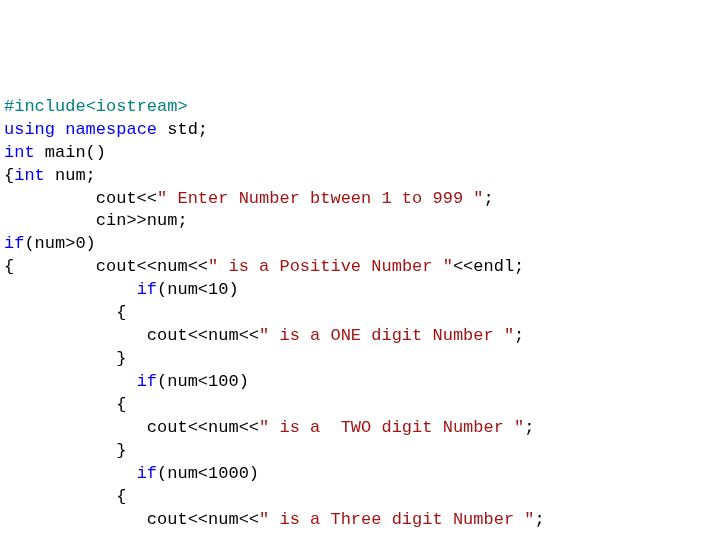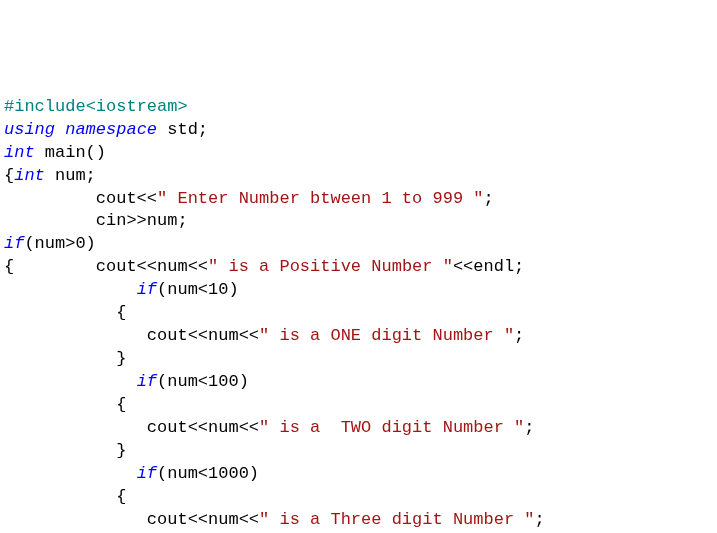--- a/index.html
+++ b/index.html
@@ -9,21 +9,21 @@
     font-family: "Courier New", Courier, monospace;
     font-size: 17px;
     line-height: 1.35;
     color: #000000;
     white-space: pre;
     width: 717px;
     height: 533px;
     box-sizing: border-box;
     overflow: hidden;
   }
-  .kw { color: #0000ff; font-style: italic; }
+  .kw { color: #0000ff; }
   .pp { color: #008080; }
   .str { color: #a31515; }
   .line { display: block; }
 </style>
 </head>
 <body>
 
 
 
 <span class="line"><span class="pp">#include</span><span class="pp">&lt;iostream&gt;</span></span><span class="line"><span class="kw">using</span> <span class="kw">namespace</span><span> std;</span></span><span class="line"><span class="kw">int</span><span> main()</span></span><span class="line"><span>{</span><span class="kw">int</span><span> num;</span></span><span class="line"><span>         cout&lt;&lt;</span><span class="str">" Enter Number btween 1 to 999 "</span><span>;</span></span><span class="line"><span>         cin&gt;&gt;num;</span></span><span class="line"><span class="kw">if</span><span>(num&gt;0)</span></span><span class="line"><span>{        cout&lt;&lt;num&lt;&lt;</span><span class="str">" is a Positive Number "</span><span>&lt;&lt;endl;</span></span><span class="line"><span></span></span><span class="line"><span>             </span><span class="kw">if</span><span>(num&lt;10)</span></span><span class="line"><span>           {</span></span><span class="line"><span>              cout&lt;&lt;num&lt;&lt;</span><span class="str">" is a ONE digit Number "</span><span>;</span></span><span class="line"><span>           }</span></span><span class="line"><span></span></span><span class="line"><span>             </span><span class="kw">if</span><span>(num&lt;100)</span></span><span class="line"><span>           {</span></span><span class="line"><span>              cout&lt;&lt;num&lt;&lt;</span><span class="str">" is a  TWO digit Number "</span><span>;</span></span><span class="line"><span>           }</span></span><span class="line"><span></span></span><span class="line"><span>             </span><span class="kw">if</span><span>(num&lt;1000)</span></span><span class="line"><span>           {</span></span><span class="line"><span>              cout&lt;&lt;num&lt;&lt;</span><span class="str">" is a Three digit Number "</span><span>;</span></span><span class="line"><span>           }</span></span>

